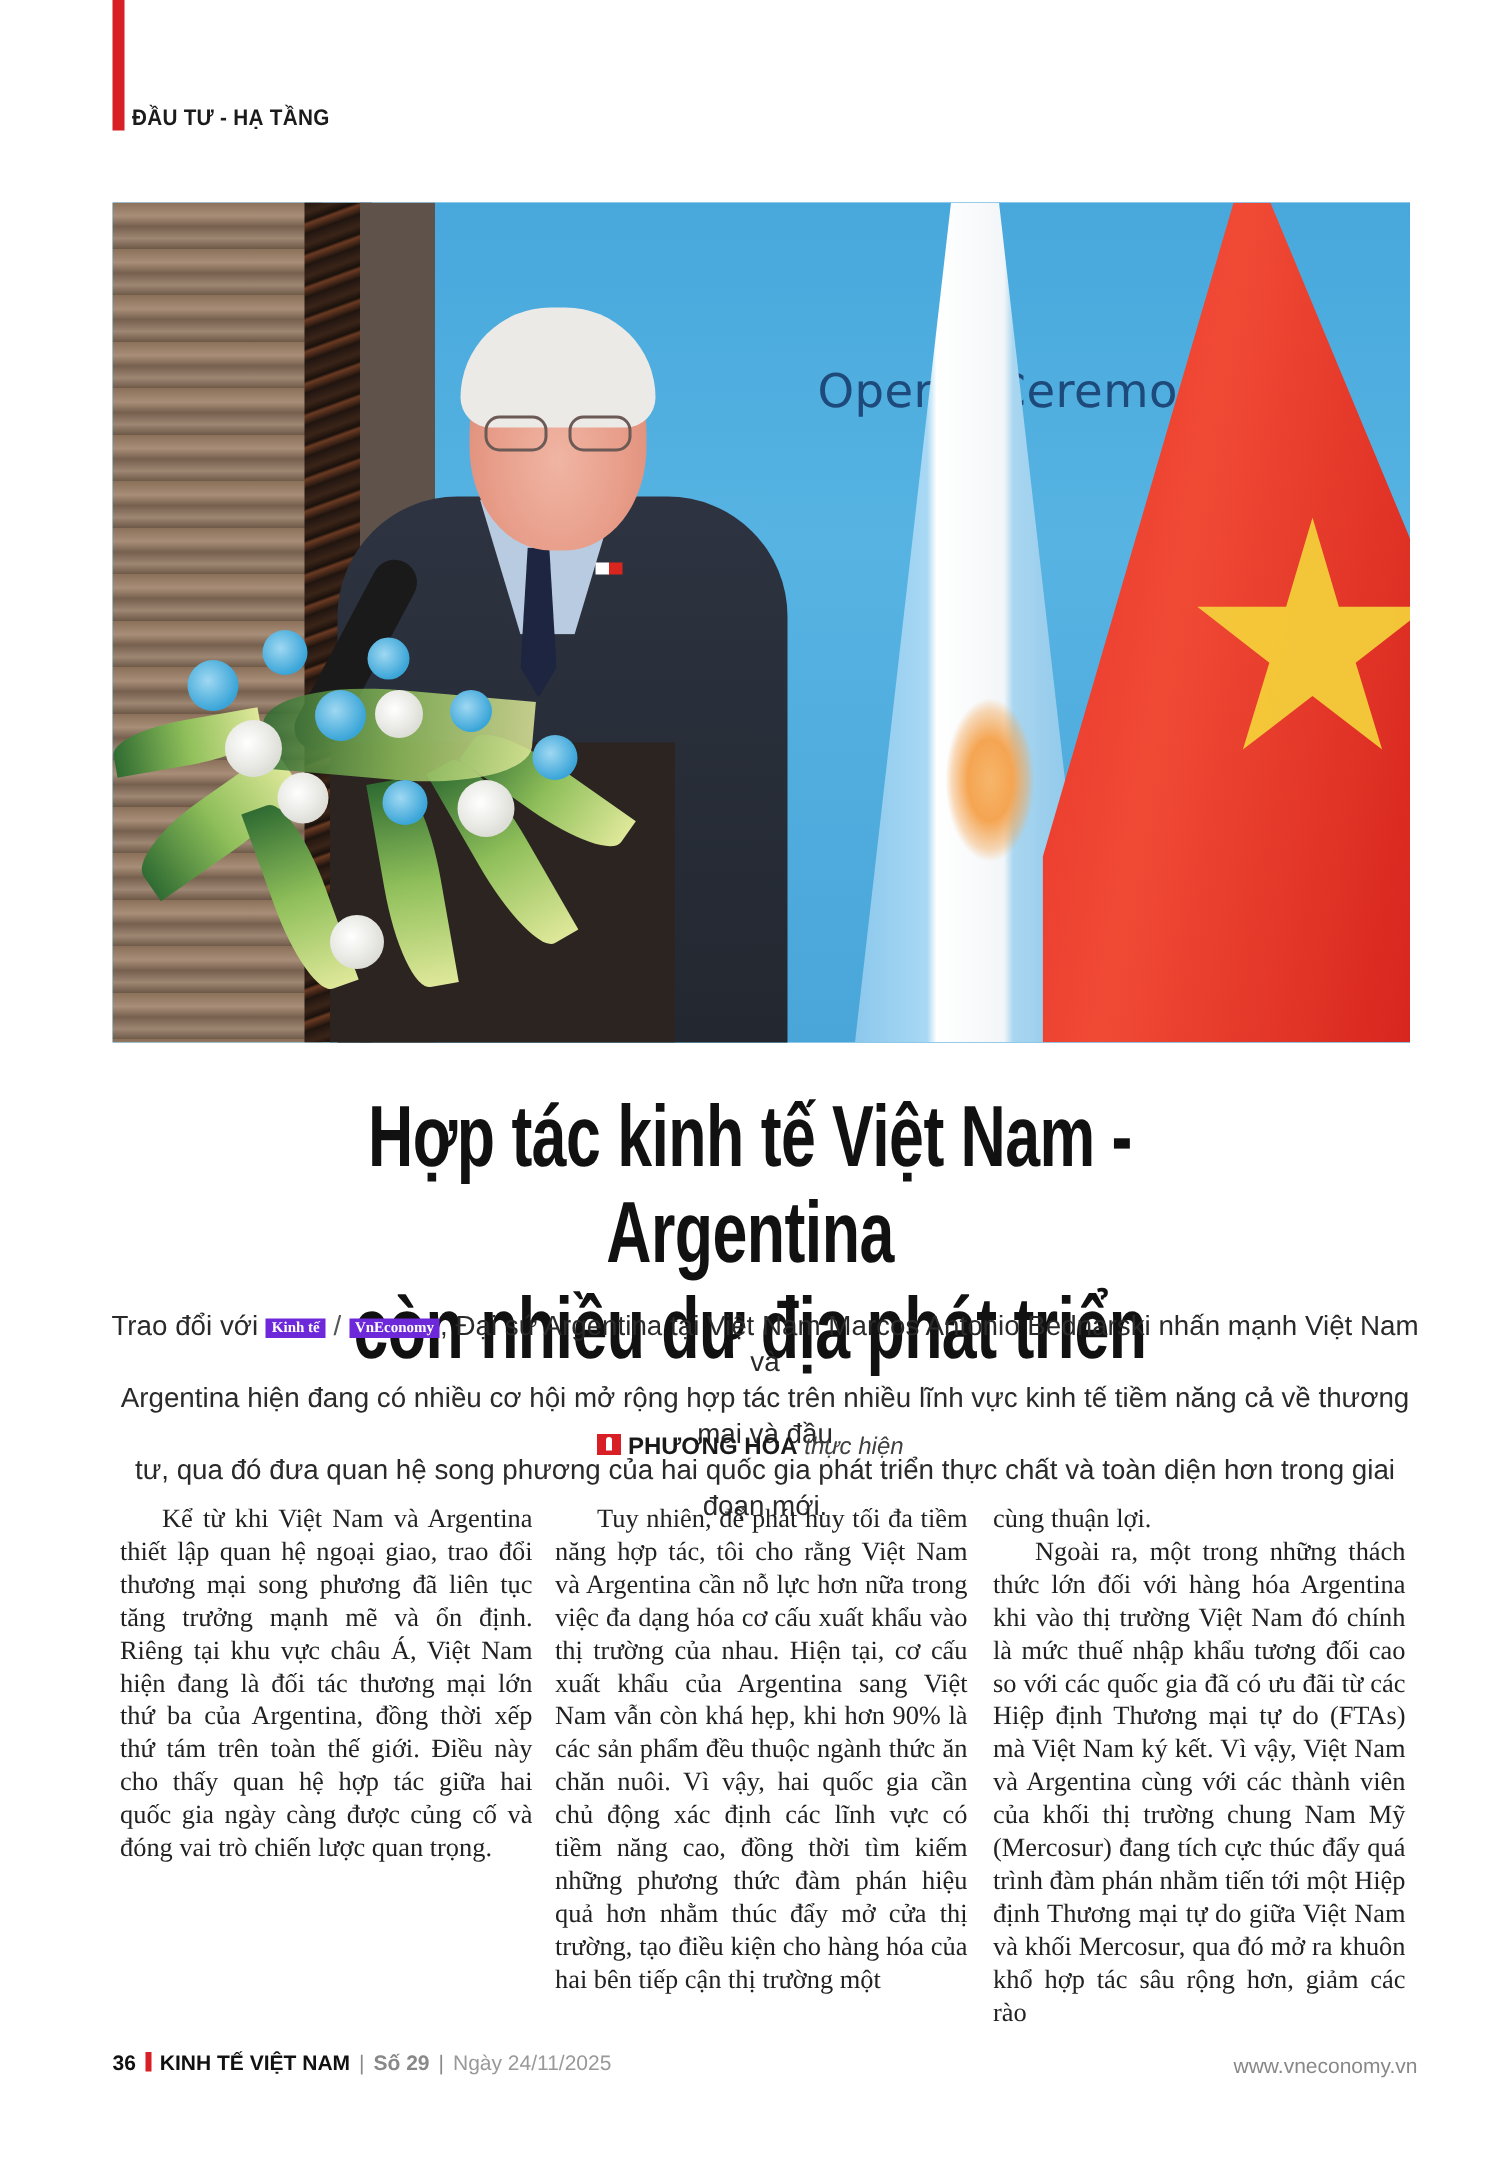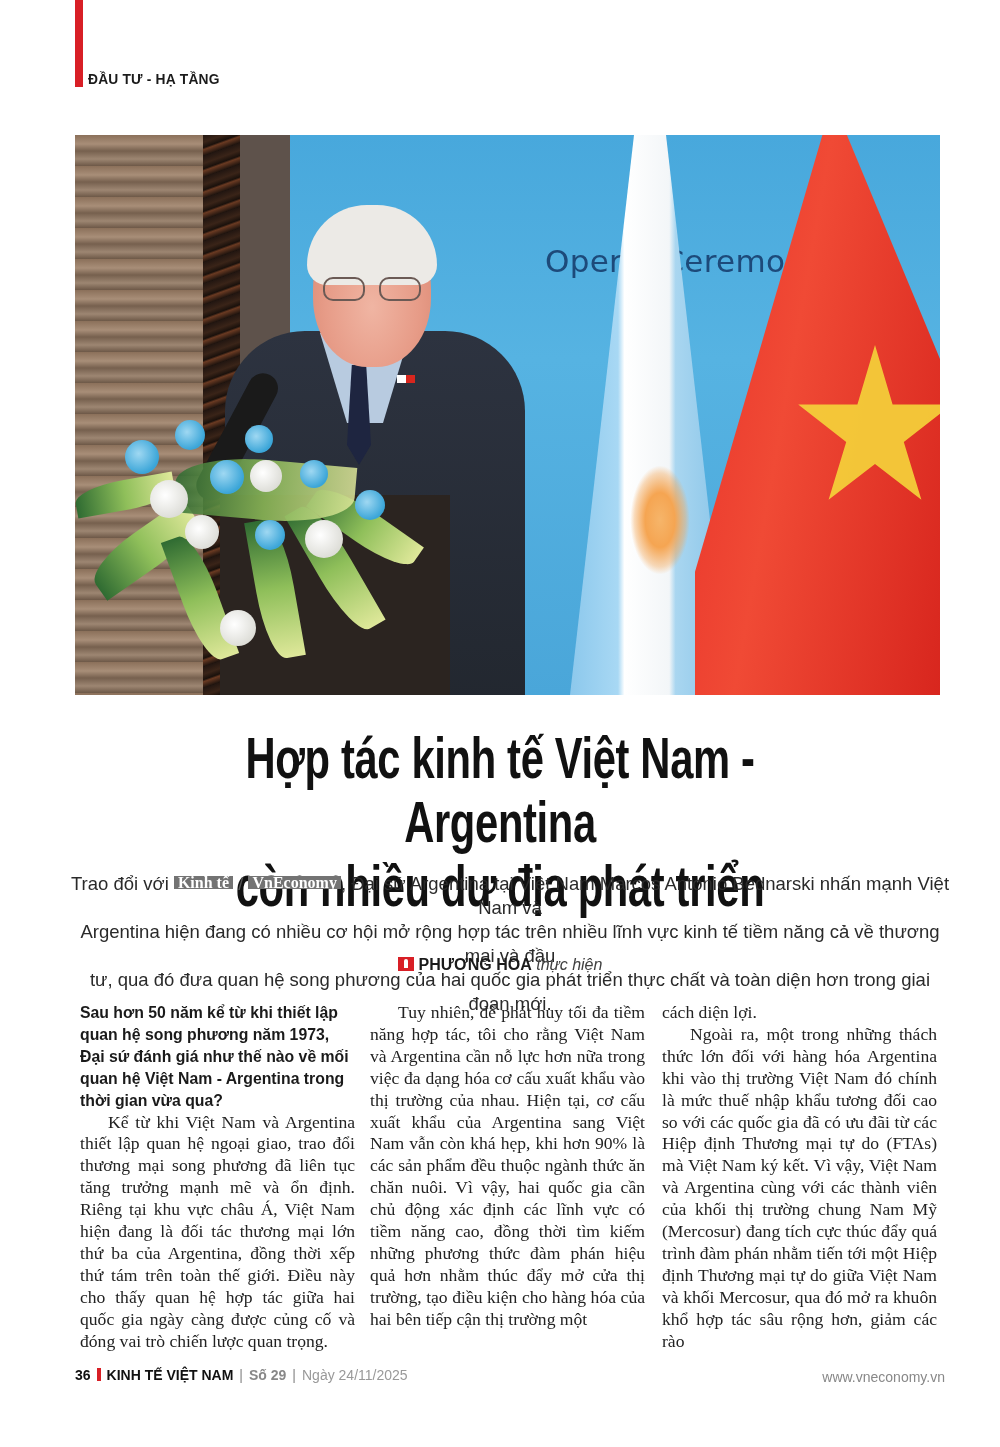--- a/index.html
+++ b/index.html
@@ -50,21 +50,21 @@
     .flag-vn { position: absolute; left: 620px; top: 0; width: 245px; height: 560px;
       clip-path: polygon(52% 0, 62% 0, 100% 40%, 100% 100%, 0 100%, 0 78%);
       background: linear-gradient(100deg, #e8322a 0%, #f04a35 40%, #d8261e 100%); }
     .flag-vn-star { position: absolute; left: 720px; top: 210px; width: 160px; height: 170px; background: #f4d13a;
       clip-path: polygon(50% 0, 61% 35%, 98% 35%, 68% 57%, 79% 91%, 50% 70%, 21% 91%, 32% 57%, 2% 35%, 39% 35%); opacity: 0.92; }
 
     
     .headline { position: absolute; left: 40px; top: 726px; width: 920px; text-align: center; font-family: "Liberation Sans", sans-serif; font-weight: 700; font-size: 58px; line-height: 64px; color: #111; transform: scaleX(0.72); transform-origin: center; letter-spacing: -0.5px; }
 
     .lead { position: absolute; left: 70px; top: 872px; width: 880px; text-align: center; font-family: "Liberation Sans", sans-serif; font-size: 18.5px; line-height: 24px; color: #2a2a2a; }
-    .badge { display: inline-block; background: #737373; color: #fff; font-family: "Liberation Serif", serif; font-weight: 700; font-size: 16px; line-height: 13px; padding: 0 4px; vertical-align: 2px; }
+    .badge { display: inline-block; background: #6d28d9; color: #fff; font-family: "Liberation Serif", serif; font-weight: 700; font-size: 10px; line-height: 13px; padding: 0 4px; vertical-align: 2px; }
     .slash { color: #555; }
 
     .byline { position: absolute; left: 0; top: 956px; width: 1000px; text-align: center; font-size: 16px; color: #1a1a1a; }
     .byline .pen { display: inline-block; width: 16px; height: 14px; background: #d81f26; vertical-align: -1px; margin-right: 5px; position: relative; }
     .byline .pen::after { content: ""; position: absolute; left: 6px; top: 2px; width: 4px; height: 9px; background: #fff; border-radius: 2px 2px 0 0; }
     .byline b { font-weight: 700; }
     .byline i { color: #404040; }
 
     
     .col { position: absolute; top: 1002px; width: 275px; font-family: "Liberation Serif", serif; font-size: 17.6px; line-height: 21.9px; color: #222; text-align: justify; }
@@ -143,27 +143,26 @@
   <div><span>Trao đổi với </span><span class="badge">Kinh tế</span> <span class="slash">/</span> <span class="badge">VnEconomy</span><span>, Đại sứ Argentina tại Việt Nam Marcos Antonio Bednarski nhấn mạnh Việt Nam và</span></div>
   <div>Argentina hiện đang có nhiều cơ hội mở rộng hợp tác trên nhiều lĩnh vực kinh tế tiềm năng cả về thương mại và đầu</div>
   <div>tư, qua đó đưa quan hệ song phương của hai quốc gia phát triển thực chất và toàn diện hơn trong giai đoạn mới.</div>
 </div>
 
 <div class="byline">
   <span class="pen"></span><b>PHƯƠNG HOA</b> <i>thực hiện</i>
 </div>
 
 <div class="col col1">
-  <div class="q">Sau hơn 50 năm kể từ khi thiết lập quan hệ song phương năm 1973, Đại sứ đánh giá như thế nào về mối quan hệ Việt Nam - Argentina trong thời gian vừa qua?</div>
   <div class="p">Kể từ khi Việt Nam và Argentina thiết lập quan hệ ngoại giao, trao đổi thương mại song phương đã liên tục tăng trưởng mạnh mẽ và ổn định. Riêng tại khu vực châu Á, Việt Nam hiện đang là đối tác thương mại lớn thứ ba của Argentina, đồng thời xếp thứ tám trên toàn thế giới. Điều này cho thấy quan hệ hợp tác giữa hai quốc gia ngày càng được củng cố và đóng vai trò chiến lược quan trọng.</div>
 </div>
 <div class="col col2">
   <div class="p">Tuy nhiên, để phát huy tối đa tiềm năng hợp tác, tôi cho rằng Việt Nam và Argentina cần nỗ lực hơn nữa trong việc đa dạng hóa cơ cấu xuất khẩu vào thị trường của nhau. Hiện tại, cơ cấu xuất khẩu của Argentina sang Việt Nam vẫn còn khá hẹp, khi hơn 90% là các sản phẩm đều thuộc ngành thức ăn chăn nuôi. Vì vậy, hai quốc gia cần chủ động xác định các lĩnh vực có tiềm năng cao, đồng thời tìm kiếm những phương thức đàm phán hiệu quả hơn nhằm thúc đẩy mở cửa thị trường, tạo điều kiện cho hàng hóa của hai bên tiếp cận thị trường một</div>
 </div>
 <div class="col col3">
-  <div>cách diện lợi.</div>
+  <div>cùng thuận lợi.</div>
   <div class="p">Ngoài ra, một trong những thách thức lớn đối với hàng hóa Argentina khi vào thị trường Việt Nam đó chính là mức thuế nhập khẩu tương đối cao so với các quốc gia đã có ưu đãi từ các Hiệp định Thương mại tự do (FTAs) mà Việt Nam ký kết. Vì vậy, Việt Nam và Argentina cùng với các thành viên của khối thị trường chung Nam Mỹ (Mercosur) đang tích cực thúc đẩy quá trình đàm phán nhằm tiến tới một Hiệp định Thương mại tự do giữa Việt Nam và khối Mercosur, qua đó mở ra khuôn khổ hợp tác sâu rộng hơn, giảm các rào</div>
 </div>
 
 <div class="footer">
   <span class="pg">36</span><span class="fbar"></span><span class="mag">KINH TẾ VIỆT NAM</span><span class="sep">|</span><span class="issue">Số 29</span><span class="sep">|</span><span class="date">Ngày 24/11/2025</span>
   <span class="site">www.vneconomy.vn</span>
 </div>
 
 </body></html>

